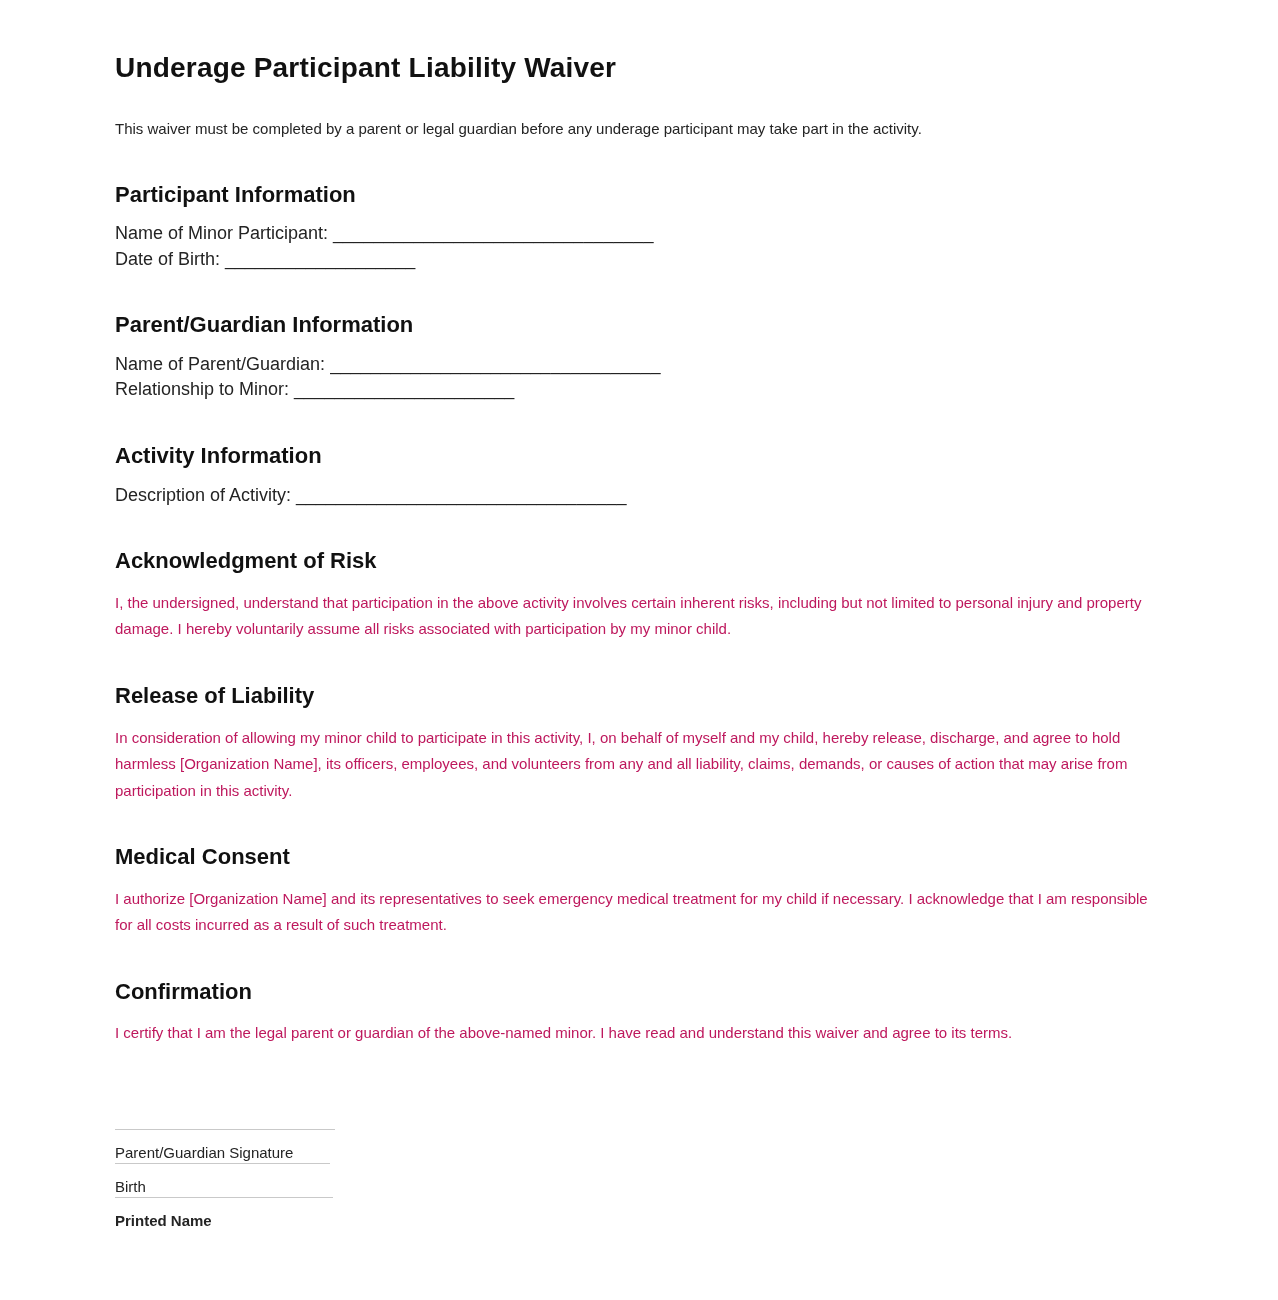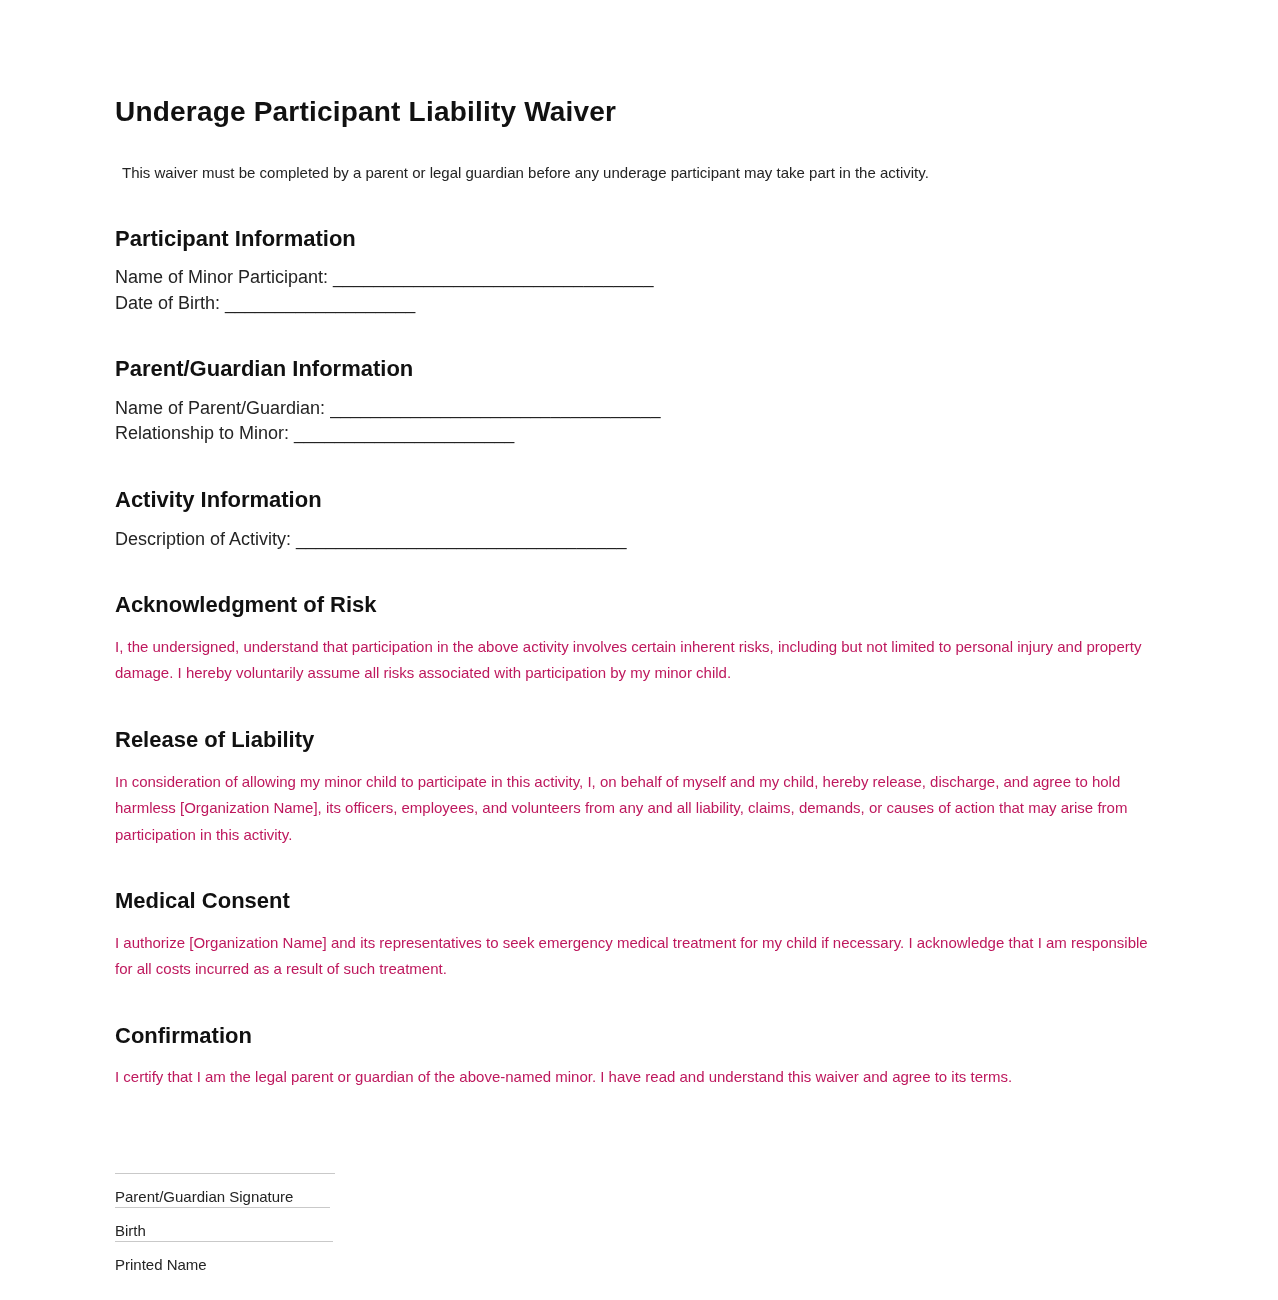--- a/index.html
+++ b/index.html
@@ -11,33 +11,33 @@
   body {
     width: 1278px;
     height: 1300px;
     font-family: "Liberation Sans", "DejaVu Sans", sans-serif;
     color: #1f1f1f;
     -webkit-font-smoothing: antialiased;
   }
   .page {
     width: 1278px;
     height: 1300px;
-    padding: 95px 120px 0 115px;
+    padding: 51px 120px 0 115px;
     overflow: hidden;
   }
   .doc-title {
     font-size: 28px;
     font-weight: 700;
     line-height: 1.2;
     margin: 0;
     color: #111111;
     letter-spacing: 0.2px;
   }
   .intro {
-    margin: 31px 0 0 7px;
+    margin: 31px 0 0 0;
     font-size: 15px;
     line-height: 26px;
     color: #242424;
   }
   .section {
     margin-top: 38px;
   }
   .section-heading {
     font-size: 22px;
     font-weight: 700;
@@ -65,21 +65,21 @@
     color: #be185d;
   }
   .signature-block {
     margin-top: 82px;
     display: flex;
     flex-direction: column;
   }
   .sig-col { }
   .sig-col-1 { width: 220px; margin-right: 53px; }
   .sig-col-2 { width: 215px; margin-right: 51px; }
-  .sig-col-3 { width: 218px; }
+  .sig-col-3 { width: 218px; font-weight: bold; }
   .sig-line {
     border-top: 1px solid #c9c9c9;
     height: 0;
   }
   .sig-label {
     margin-top: 12px;
     font-size: 15px;
     line-height: 21px;
     color: #242424;
   }

